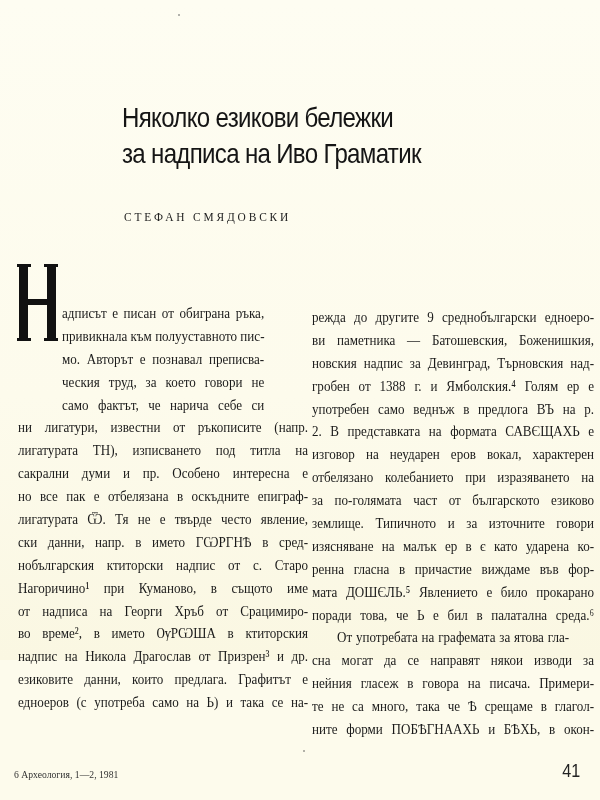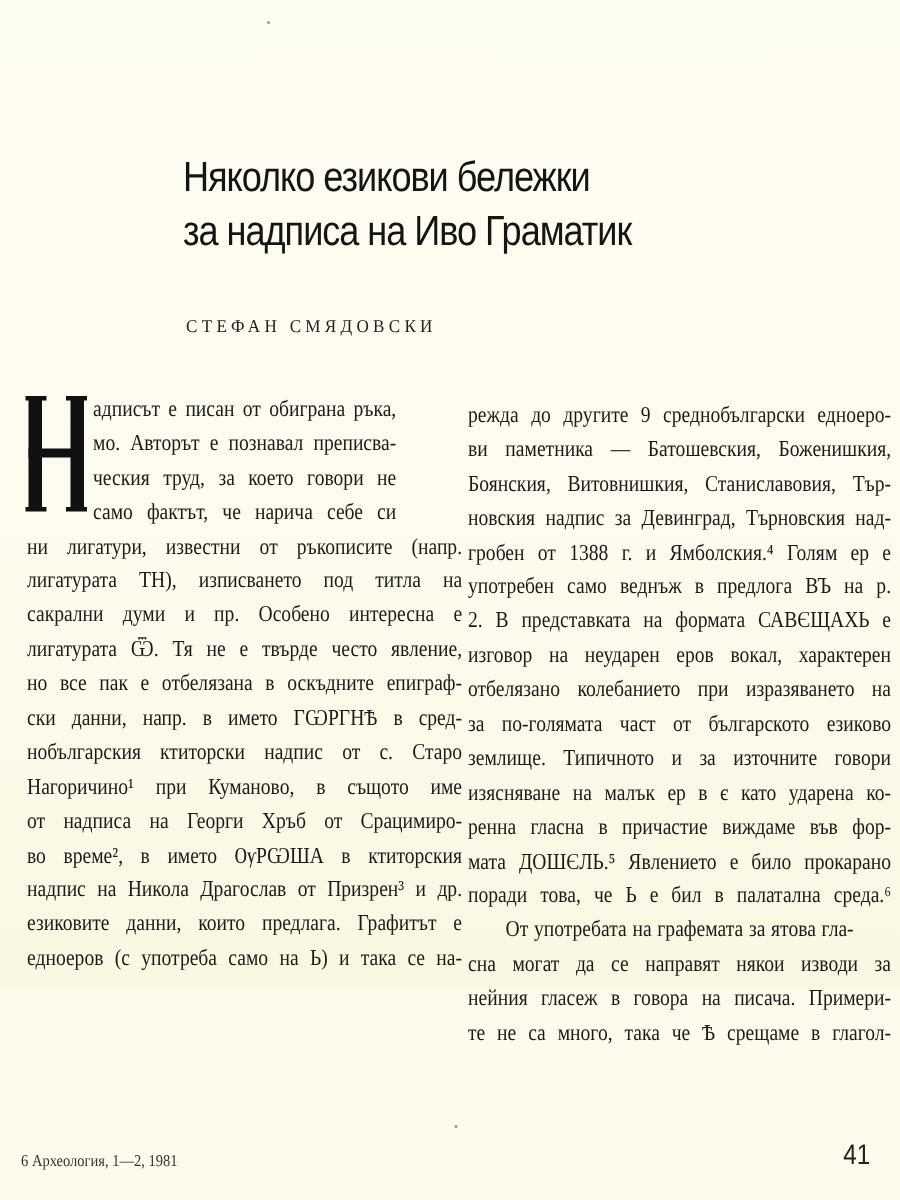--- a/index.html
+++ b/index.html
@@ -55,20 +55,21 @@
       transform: scaleX(0.95);
       transform-origin: left top;
       white-space: nowrap;
     }
     .column {
       position: absolute;
       font-family: "Liberation Serif", "DejaVu Serif", serif;
       font-size: 15.2px;
       line-height: 22.9px;
       color: #1a1a1a;
+      margin-top: 40px;
     }
     .col-left { left: 18px; top: 262px; width: 290px; }
     .col-right { left: 312px; top: 266px; width: 282px; font-family: Liberation Serif, serif; }
     .line-row {
       display: block;
       white-space: nowrap;
       text-align: justify;
       text-align-last: justify;
       height: 22.9px;
       overflow: visible;
@@ -137,56 +138,57 @@
     <span class="bar" style="left:30px;top:4px;width:9px;height:74px;"></span>
     <span class="bar" style="left:2px;top:37px;width:37px;height:6px;"></span>
     <span class="bar" style="left:0px;top:2px;width:14px;height:3px;"></span>
     <span class="bar" style="left:27px;top:2px;width:14px;height:3px;"></span>
     <span class="bar" style="left:0px;top:76px;width:14px;height:3px;"></span>
     <span class="bar" style="left:27px;top:76px;width:14px;height:3px;"></span>
   </div>
 
   <div class="column col-left">
     <span class="line-row dc"><span class="inner">адписът е писан от обиграна ръка,</span></span>
+    <span class="line-row dc"><span class="inner">привикнала към  полууставното пис-</span></span>
     <span class="line-row dc"><span class="inner">мо. Авторът е познавал преписва-</span></span>
     <span class="line-row dc"><span class="inner">ческия  труд, за  което говори не</span></span>
     <span class="line-row dc"><span class="inner">само  фактът,  че  нарича  себе  си</span></span>
     <span class="line-row"><span class="inner">ни лигатури, известни от ръкописите (напр.</span></span>
     <span class="line-row"><span class="inner">лигатурата  ТН), изписването  под титла на</span></span>
     <span class="line-row"><span class="inner">сакрални думи и пр. Особено интересна е</span></span>
+    <span class="line-row"><span class="inner">но все пак е отбелязана в оскъдните епиграф-</span></span>
     <span class="line-row"><span class="inner">лигатурата Ѿ. Тя не е твърде често явление,</span></span>
-    <span class="line-row"><span class="inner">но все пак е отбелязана в оскъдните епиграф-</span></span>
     <span class="line-row"><span class="inner">ски данни, напр.  в името ГѠРГНѢ в сред-</span></span>
     <span class="line-row"><span class="inner">нобългарския  ктиторски  надпис от с. Старо</span></span>
     <span class="line-row"><span class="inner">Нагоричино¹ при Куманово, в същото име</span></span>
     <span class="line-row"><span class="inner">от надписа на Георги Хръб от Срацимиро-</span></span>
     <span class="line-row"><span class="inner">во време², в името ѸРѠША в ктиторския</span></span>
     <span class="line-row"><span class="inner">надпис на Никола Драгослав от Призрен³ и др.</span></span>
     <span class="line-row"><span class="inner">езиковите данни, които предлага. Графитът е</span></span>
     <span class="line-row"><span class="inner">едноеров (с употреба само на Ь) и така се на-</span></span>
   </div>
 
   <div class="column col-right">
     <span class="line-row"><span class="inner">режда до другите 9 среднобългарски едноеро-</span></span>
     <span class="line-row"><span class="inner">ви  паметника  —  Батошевския,  Боженишкия,</span></span>
-    <span class="line-row"><span class="inner">Боянския, Витовнишкия, Станиславовия, Тър-</span></span>
     <span class="line-row"><span class="inner">новския надпис за Девинград, Търновския над-</span></span>
     <span class="line-row"><span class="inner">гробен от 1388 г. и Ямболския.⁴ Голям ер е</span></span>
     <span class="line-row"><span class="inner">употребен  само веднъж в предлога ВЪ  на р.</span></span>
     <span class="line-row"><span class="inner">2. В представката  на формата САВЄЩАХЬ е</span></span>
     <span class="line-row"><span class="inner">изговор на неударен  еров вокал, характерен</span></span>
     <span class="line-row"><span class="inner">отбелязано колебанието при изразяването на</span></span>
     <span class="line-row"><span class="inner">за по-голямата  част от българското езиково</span></span>
     <span class="line-row"><span class="inner">землище.  Типичното  и  за  източните говори</span></span>
     <span class="line-row"><span class="inner">изясняване на малък ер в є като ударена ко-</span></span>
     <span class="line-row"><span class="inner">ренна гласна в  причастие виждаме във фор-</span></span>
     <span class="line-row"><span class="inner">мата ДОШЄЛЬ.⁵ Явлението е било прокарано</span></span>
     <span class="line-row"><span class="inner">поради  това, че Ь е бил в палатална среда.⁶</span></span>
     <span class="line-row indent"><span class="inner">От употребата на графемата за ятова гла-</span></span>
     <span class="line-row"><span class="inner">сна могат да се направят някои изводи за</span></span>
     <span class="line-row"><span class="inner">нейния гласеж в говора на писача. Примери-</span></span>
     <span class="line-row"><span class="inner">те не са много, така че Ѣ срещаме в глагол-</span></span>
+    <span class="line-row"><span class="inner">ните  форми  ПОБѢГНААХЬ  и  БѢХЬ,  в окон-</span></span>
   </div>
 
   <div class="footer-left">6 Археология, 1—2, 1981</div>
   <div class="page-number">41</div>
 
 </div>
 
 </body></html>

